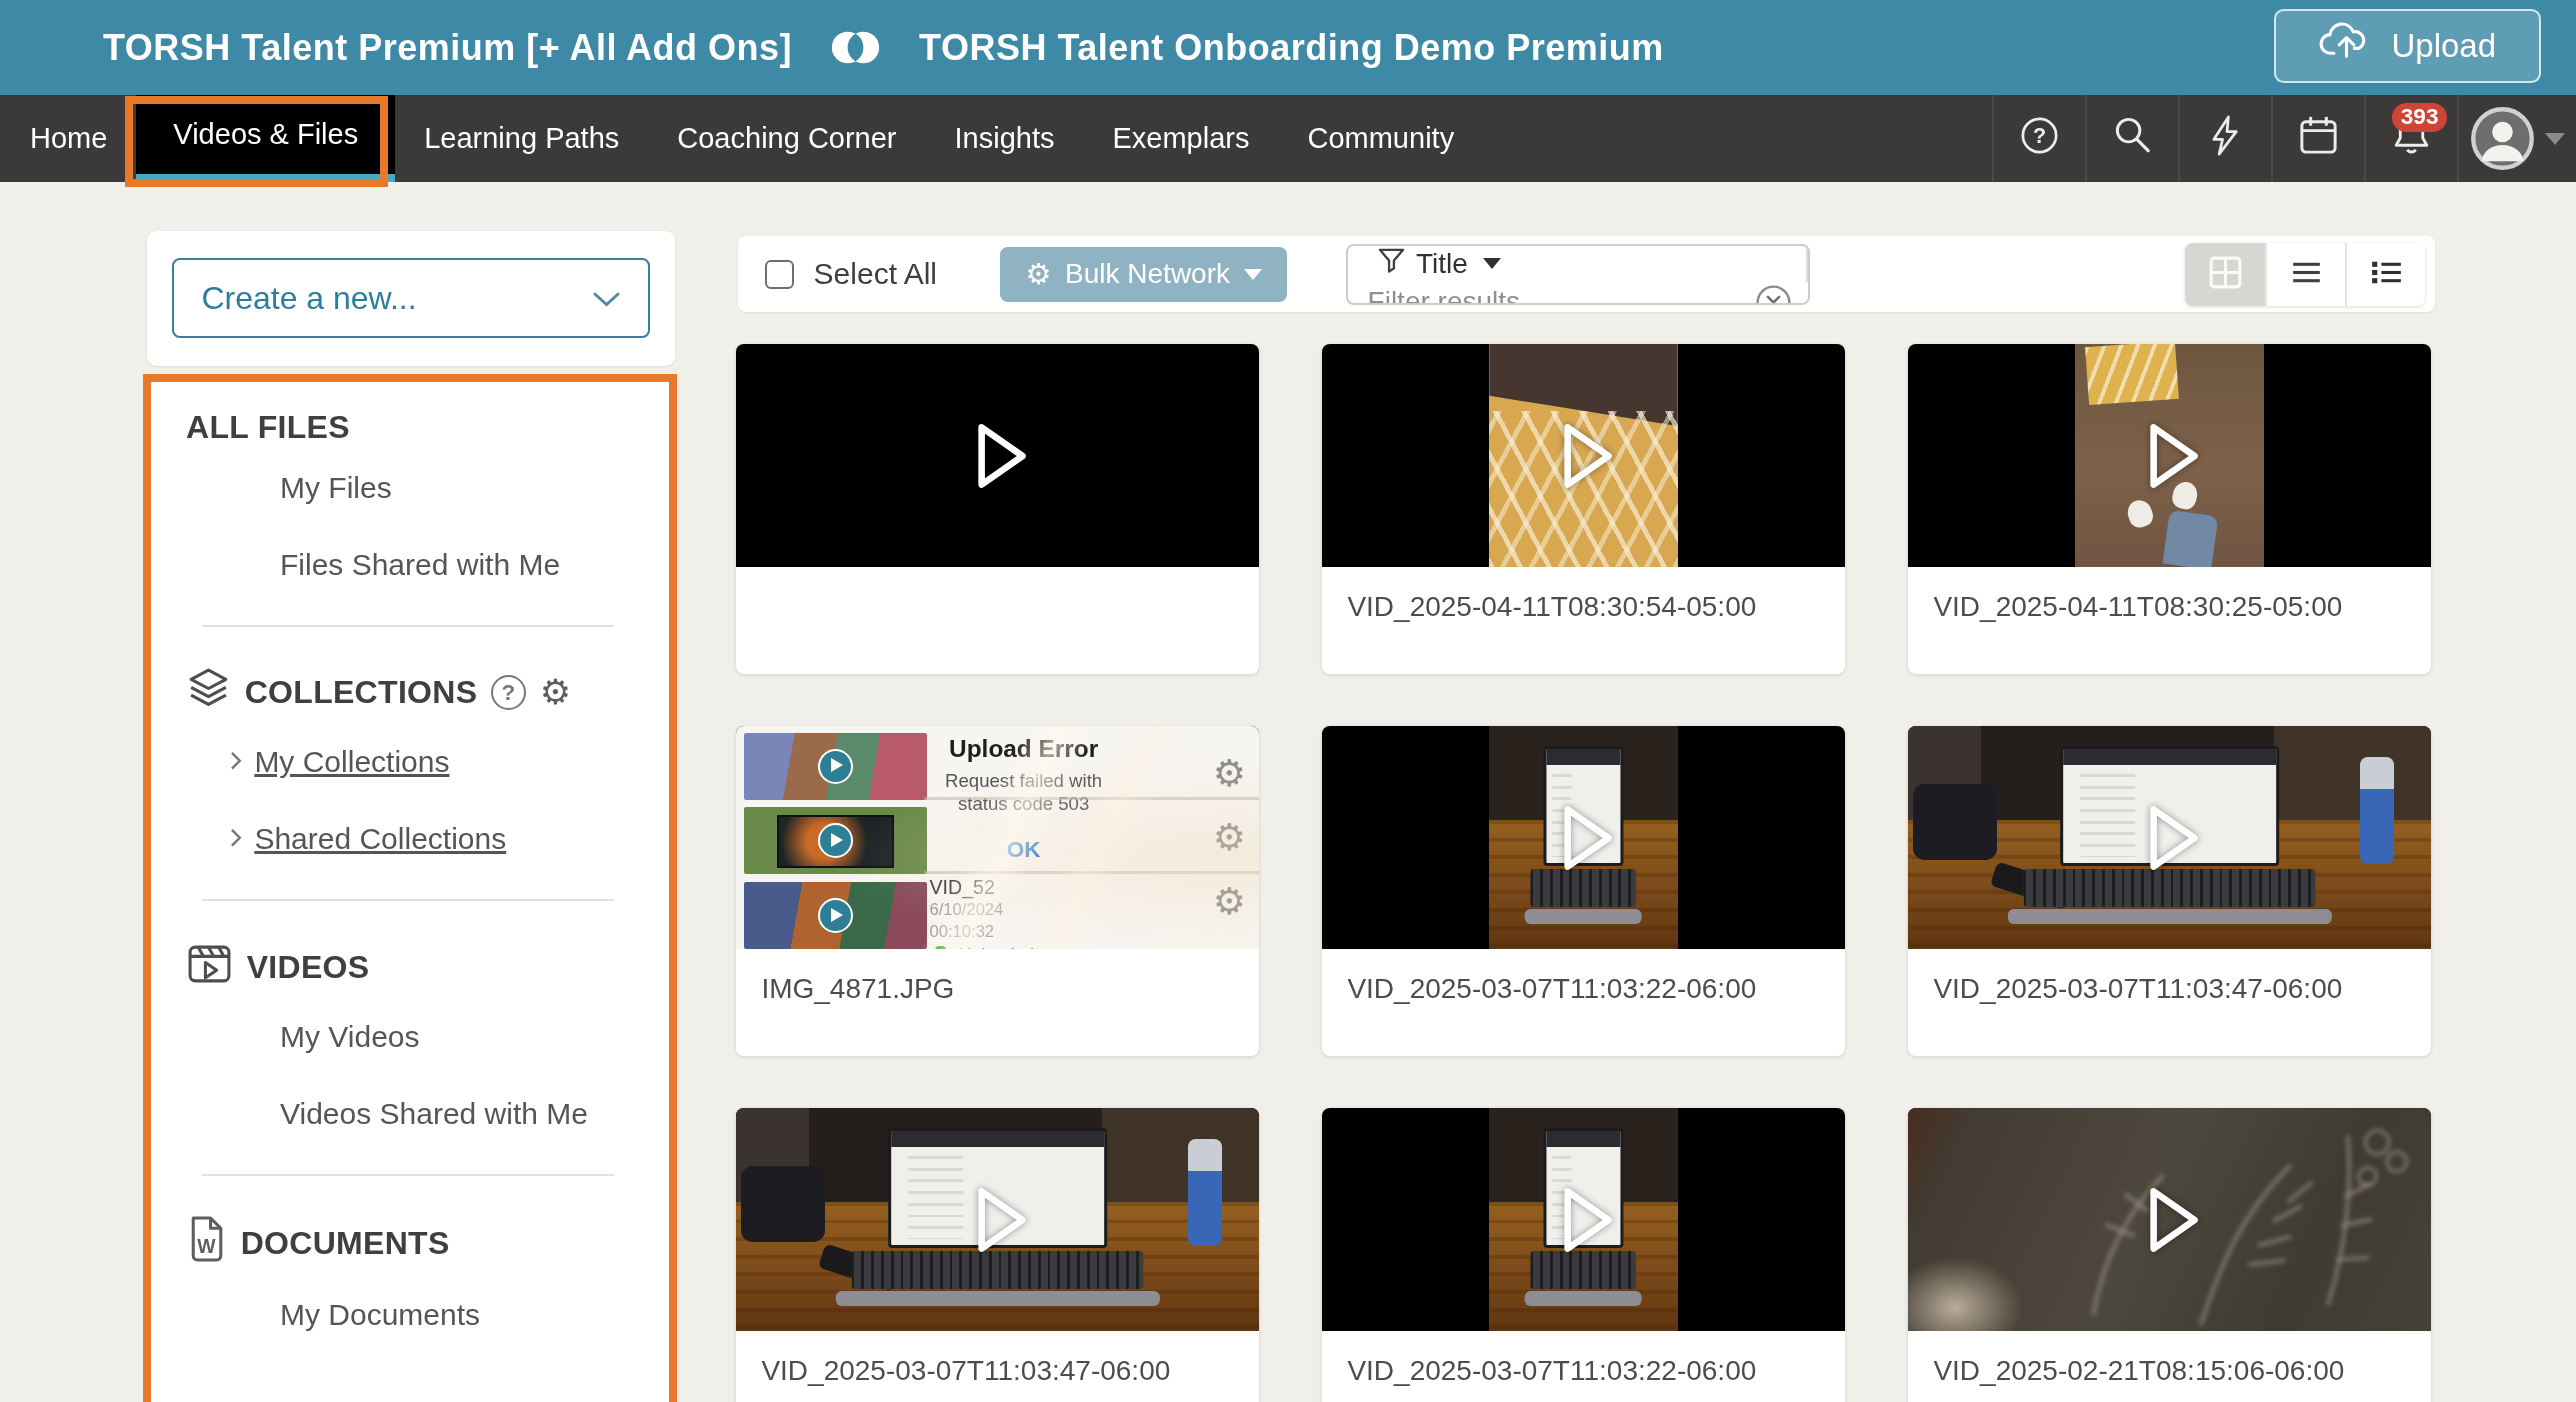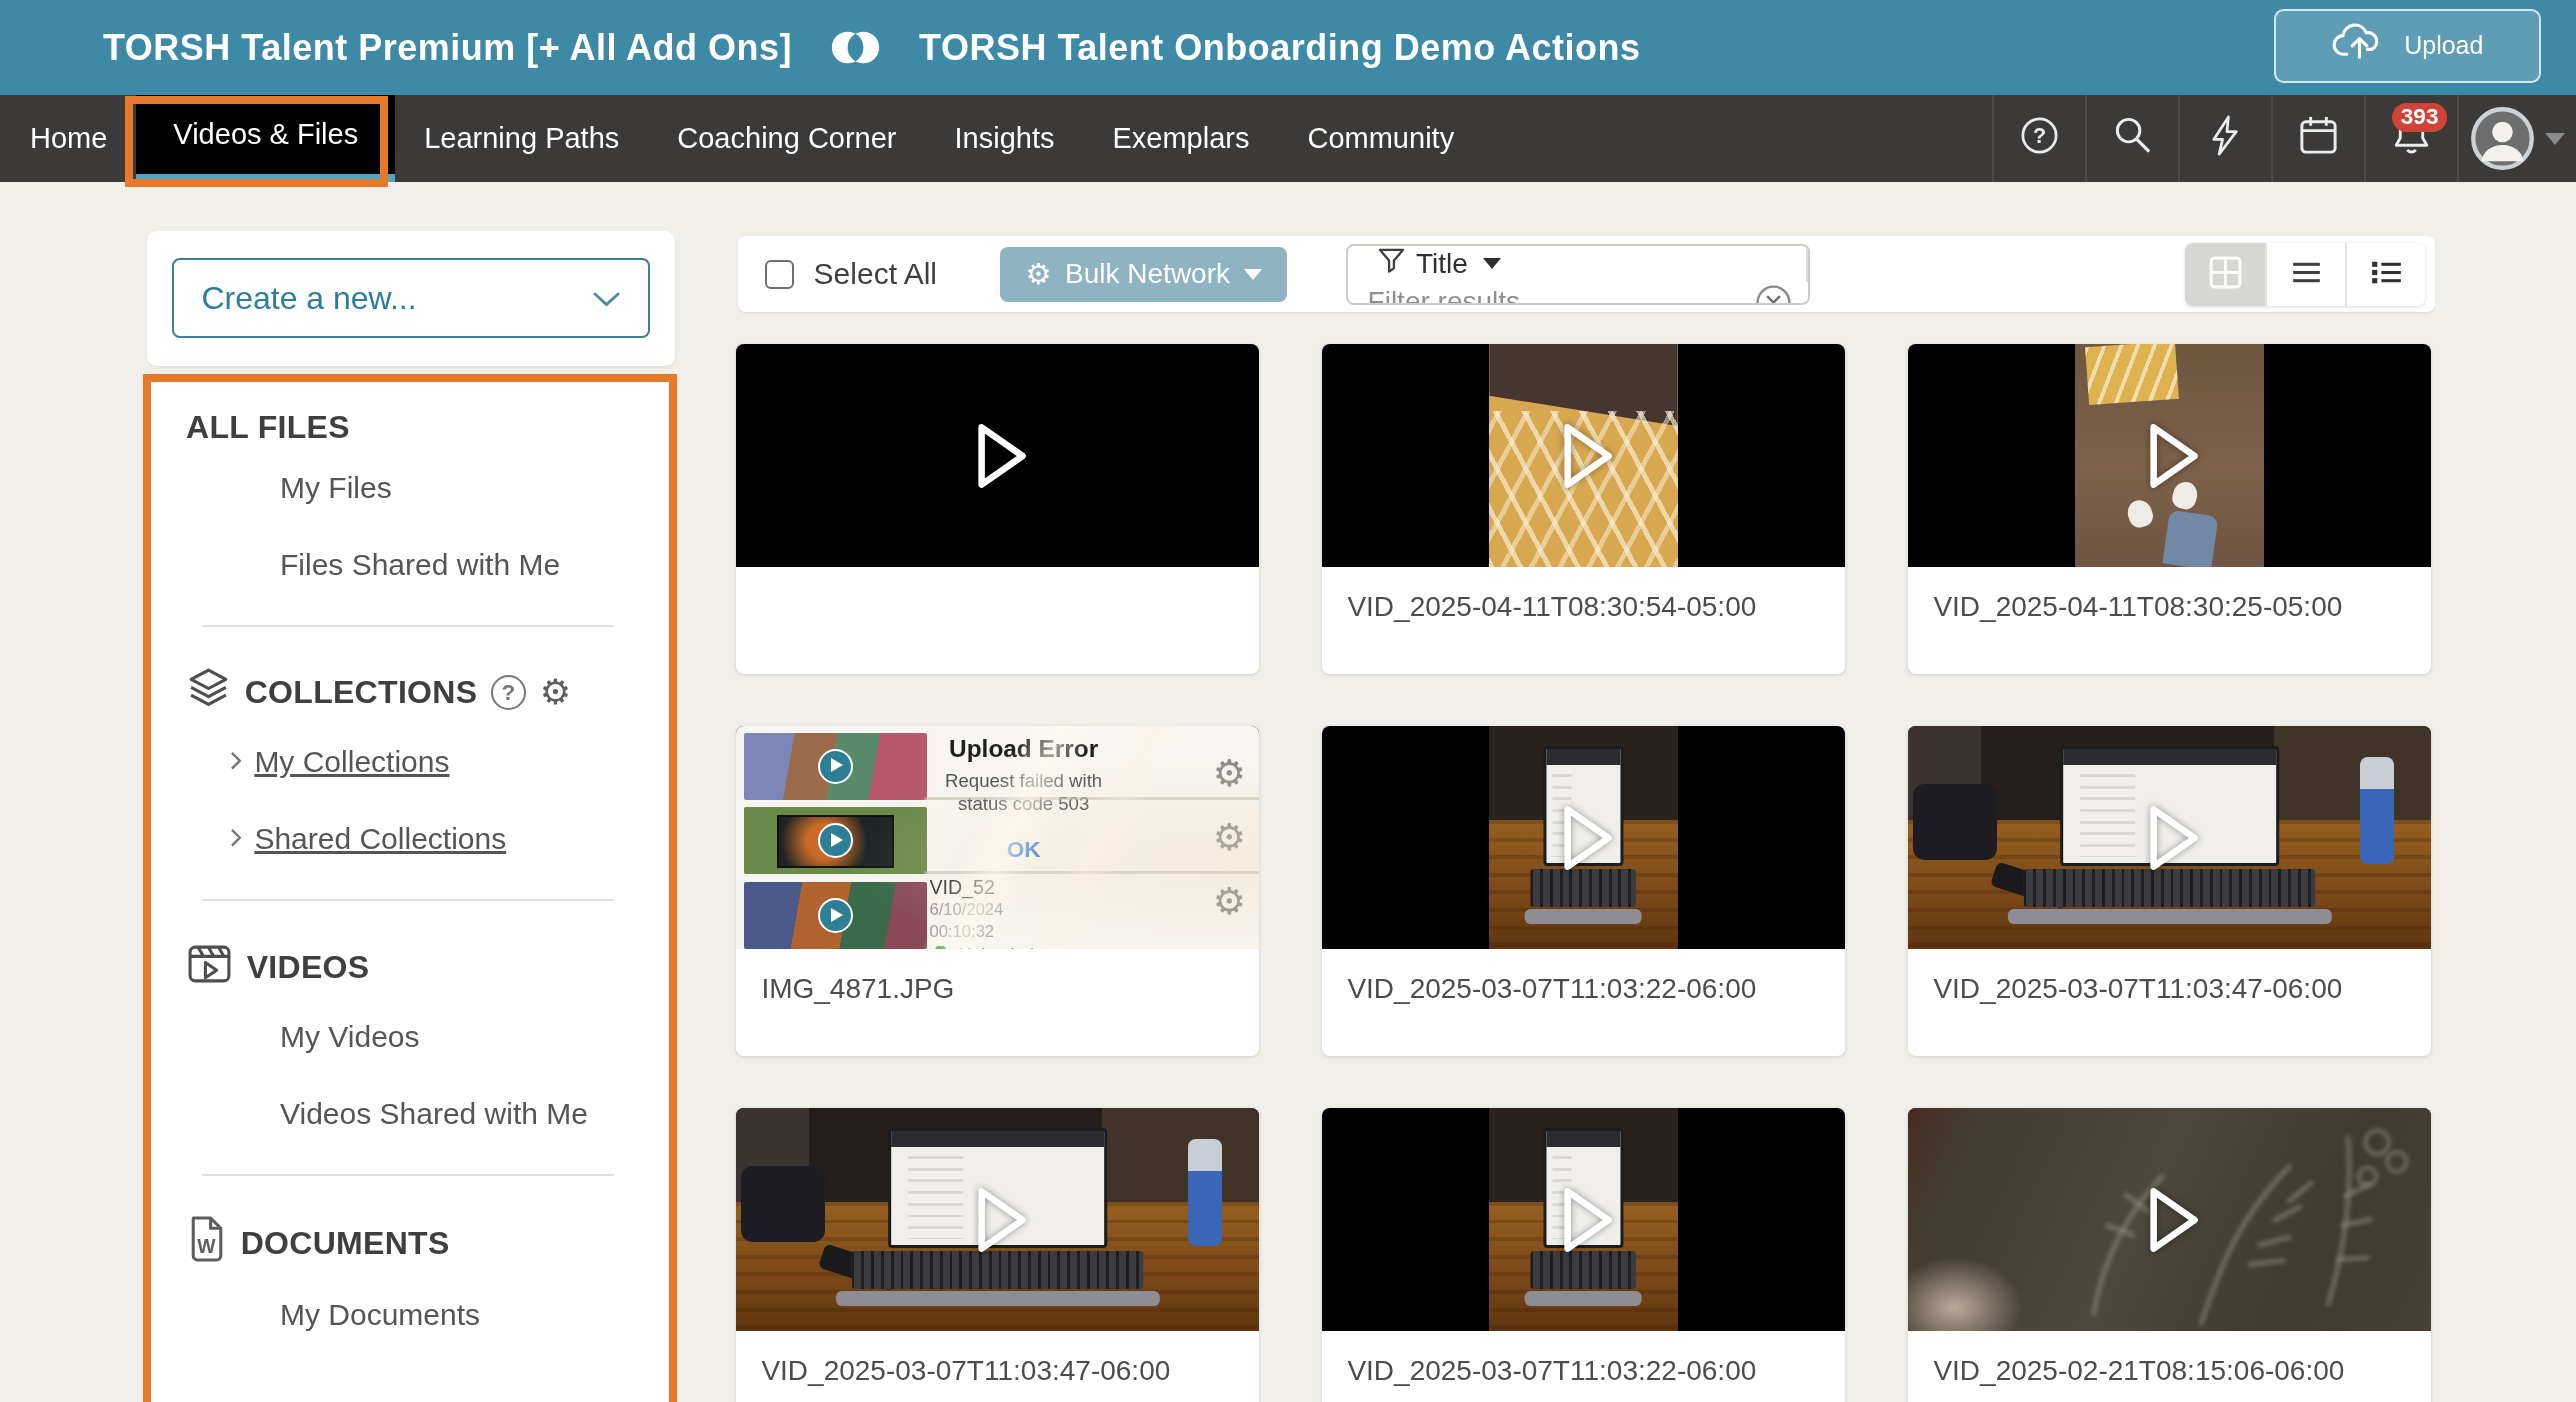--- a/index.html
+++ b/index.html
@@ -8,21 +8,21 @@
 
   
   .header { position:absolute; left:0; top:0; width:2576px; height:95px; background:#3e89a6;
     display:flex; align-items:center; color:#fff; }
   .header-titles { display:flex; align-items:center; margin-left:103px; gap:33px; }
   .h-title { font-size:36px; font-weight:bold; letter-spacing:0.5px; }
   .venn { display:inline-flex; }
   .upload-btn { position:absolute; right:35px; top:8.8px; width:267px; height:74px;
     background:#5e9db3; border:2px solid rgba(255,255,255,.75); border-radius:9.8px;
     display:flex; align-items:center; justify-content:center; gap:17.6px;
-    color:#fff; font-size:25px; cursor:pointer; }
+    color:#fff; font-size:33px; cursor:pointer; }
 
   
   .nav { position:absolute; left:0; top:95px; width:2576px; height:87px; background:#3b3a39;
     display:flex; align-items:stretch; color:#fff; font-size:29px; }
   .nav-item { display:flex; align-items:center; padding:0 29px; cursor:pointer; white-space:nowrap; }
   .nav-item.first { padding-left:30px; }
   .nav-item.active { background:#000; border-bottom:8.8px solid #4aa7c4; padding:0 37px; }
   .nav-right { margin-left:auto; display:flex; align-items:stretch; }
   .nav-ic { width:93px; display:flex; align-items:center; justify-content:center;
     border-left:2px solid #4b4a49; position:relative; cursor:pointer; }
@@ -202,21 +202,21 @@
 <body>
 
 <div class="header">
   <div class="header-titles">
     <span class="h-title">TORSH Talent Premium [+ All Add Ons]</span>
     <span class="venn">
       <svg width="61" height="43" viewBox="0 0 84 60">
         <path fill="#fff" fill-rule="evenodd" d="M31,30 m-22,0 a22,22 0 1,0 44,0 a22,22 0 1,0 -44,0 M53,30 m-22,0 a22,22 0 1,0 44,0 a22,22 0 1,0 -44,0"></path>
       </svg>
     </span>
-    <span class="h-title">TORSH Talent Onboarding Demo Actions</span>
+    <span class="h-title">TORSH Talent Onboarding Demo Premium</span>
   </div>
   <div class="upload-btn">
     <span>
       <svg width="55" height="41" viewBox="0 0 56 42">
         <path d="M15 33 h-3 a9.5 9.5 0 0 1 -1 -19 a12.5 12.5 0 0 1 24 -3 a9 9 0 0 1 5.5 17 h-4.5" fill="none" stroke="#fff" stroke-width="3.2" stroke-linecap="round"></path>
         <path d="M28 36 V17 M20.5 24.5 L28 17 l7.5 7.5" fill="none" stroke="#fff" stroke-width="3.2" stroke-linecap="round" stroke-linejoin="round"></path>
       </svg>
     </span>
     <span>Upload</span>
   </div>

